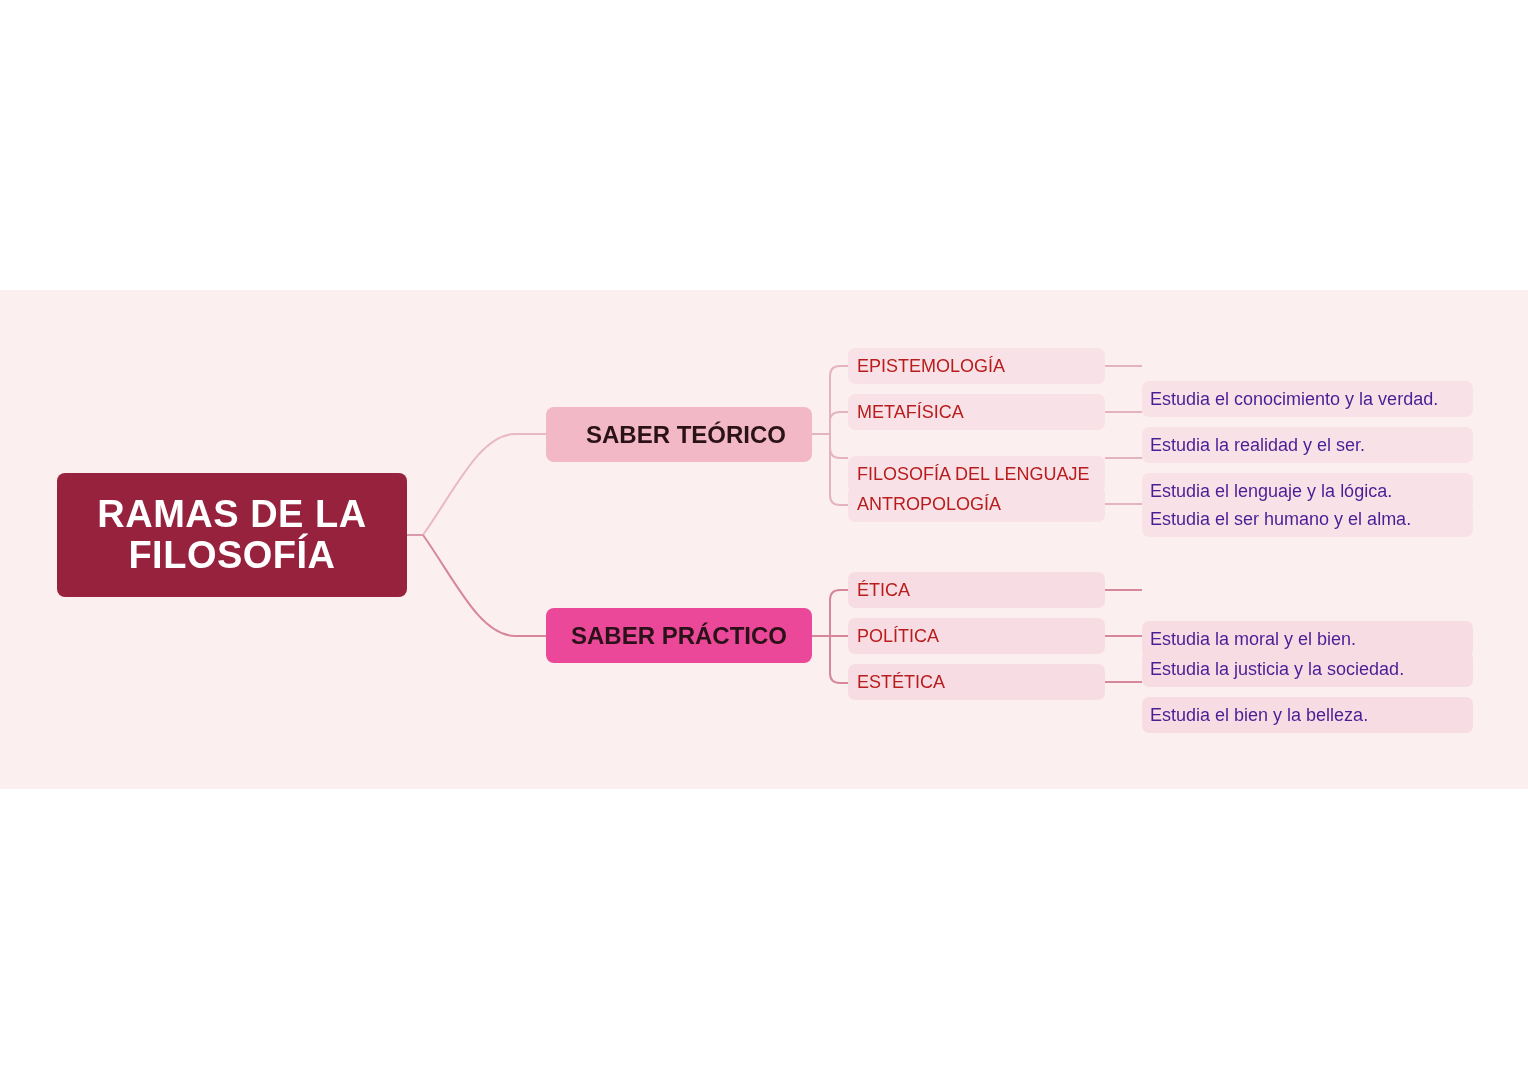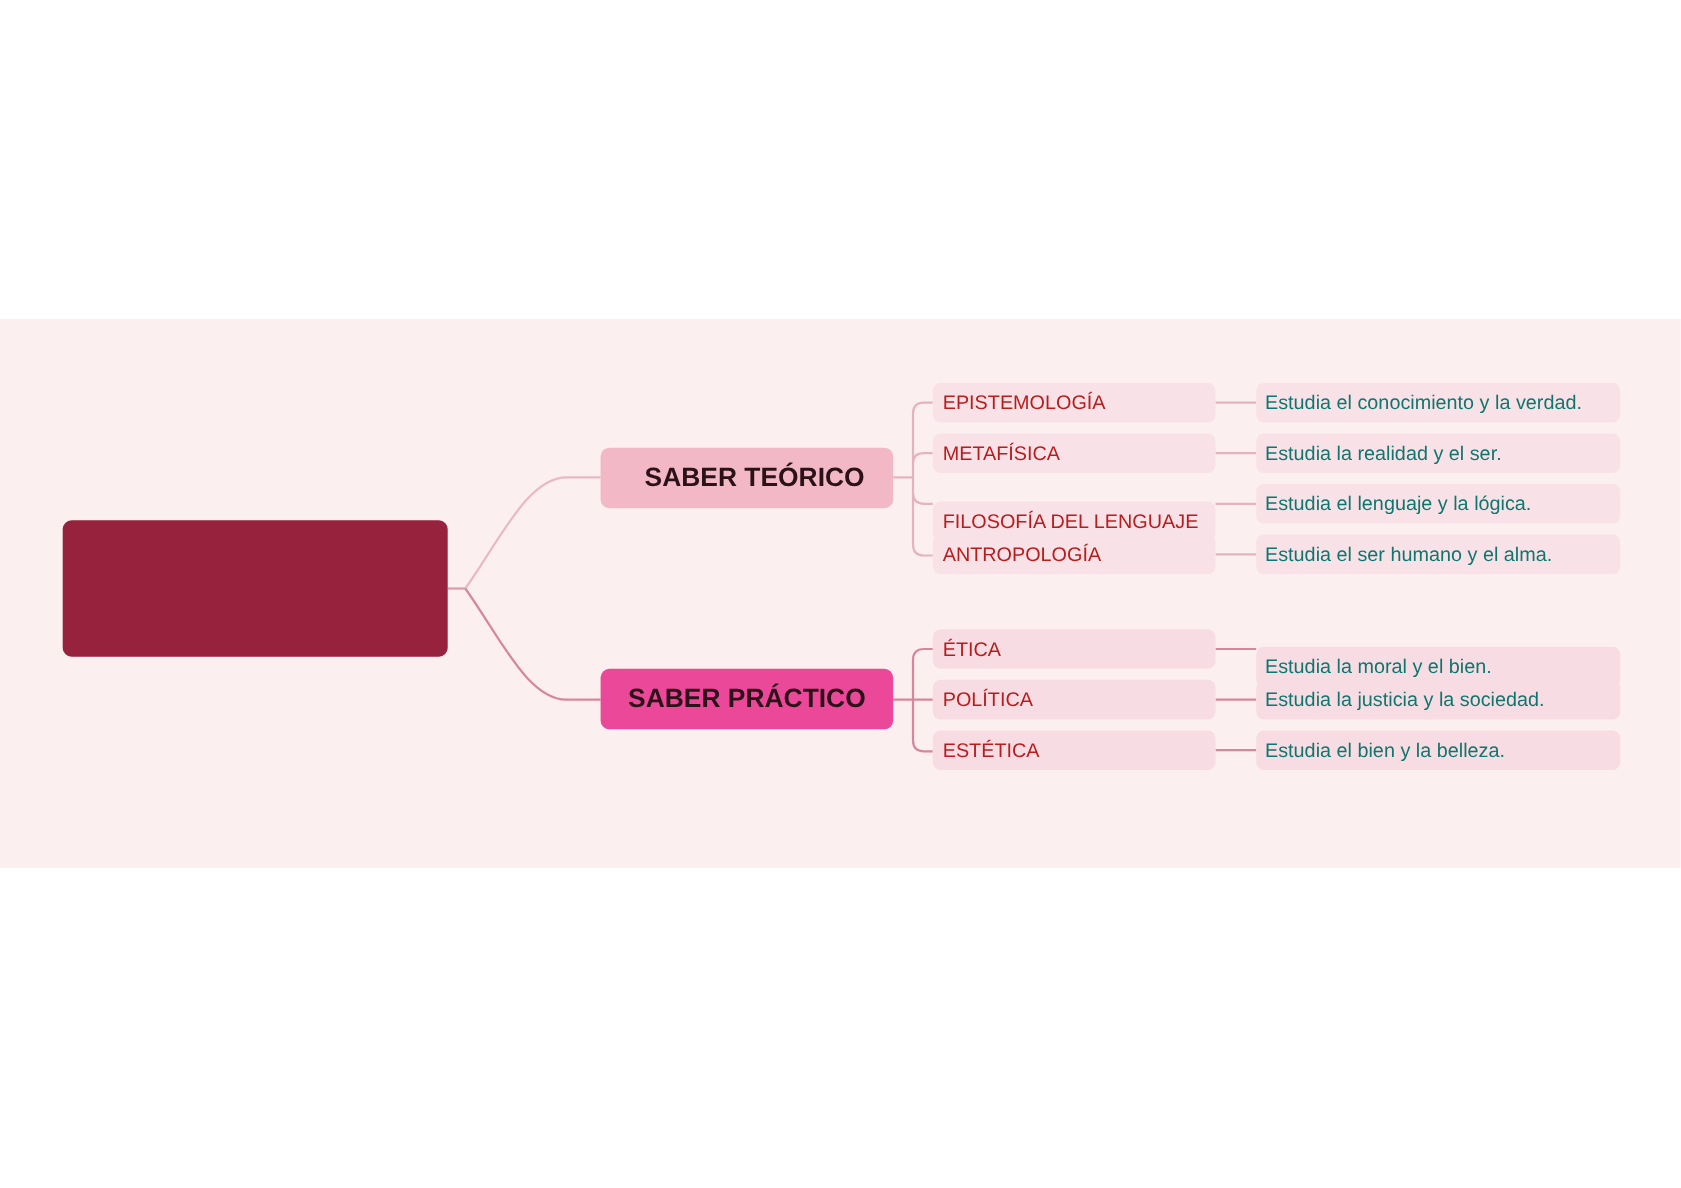--- a/index.html
+++ b/index.html
@@ -21,22 +21,22 @@
   .branch {
     width:266px; height:55px; padding-left:25px; font-size:24px; font-weight:bold; color:#2a1218;
   }
   .branch.teo { left:546px; top:407px; background:#f2b8c6;padding-left:40px; }
   .branch.pra { left:546px; top:608px; background:#ec4899; }
   .leaf {
     left:848px; width:257px; height:36px; padding-left:9px; background:#f7dde3; color:#b91c1c;
     font-size:18px; border-radius:7px;
   }
   .desc {
-    left:1142px; width:331px; height:36px; padding-left:8px; background:#f7dde3; color:#0f766e;
-    font-size:18px; border-radius:7px;
+    left:1142px; width:331px; height:36px; padding-left:8px; background:#f7dde3; color:#4c1d95;
+    font-size:18px; border-radius:7px;margin-top:33px;
   }
   .leaf.top, .desc.top { background:#f9e2e7; }
 </style>
 </head>
 <body>
 
 <div class="band"></div>
 
 <svg class="links" viewBox="0 0 1528 1080">
 
@@ -56,20 +56,22 @@
   <path d="M1105 412 L1142 412" stroke="#e4b3c0" stroke-width="2"></path>
   <path d="M1105 458 L1142 458" stroke="#e4b3c0" stroke-width="2"></path>
   <path d="M1105 504 L1142 504" stroke="#e4b3c0" stroke-width="2"></path>
   <path d="M1105 590 L1142 590" stroke="#d7879c" stroke-width="2"></path>
   <path d="M1105 636 L1142 636" stroke="#d7879c" stroke-width="2"></path>
   <path d="M1105 682 L1142 682" stroke="#d7879c" stroke-width="2"></path>
 </svg>
 
 <div class="node root">
   <div>
+    <div>RAMAS DE LA</div>
+    <div>FILOSOFÍA</div>
   </div>
 </div>
 
 <div class="node branch teo">
   <span>SABER TEÓRICO</span>
 </div>
 <div class="node branch pra">
   <span>SABER PRÁCTICO</span>
 </div>
 
@@ -90,21 +92,21 @@
 <div class="node leaf top" style="top:456px">
   <span>FILOSOFÍA DEL LENGUAJE</span>
 </div>
 <div class="node desc top" style="top:440px">
   <span>Estudia el lenguaje y la lógica.</span>
 </div>
 
 <div class="node leaf top" style="top:486px">
   <span>ANTROPOLOGÍA</span>
 </div>
-<div class="node desc top" style="top:486px">
+<div class="node desc top" style="top:468px">
   <span>Estudia el ser humano y el alma.</span>
 </div>
 
 <div class="node leaf" style="top:572px">
   <span>ÉTICA</span>
 </div>
 <div class="node desc" style="top:588px">
   <span>Estudia la moral y el bien.</span>
 </div>
 

